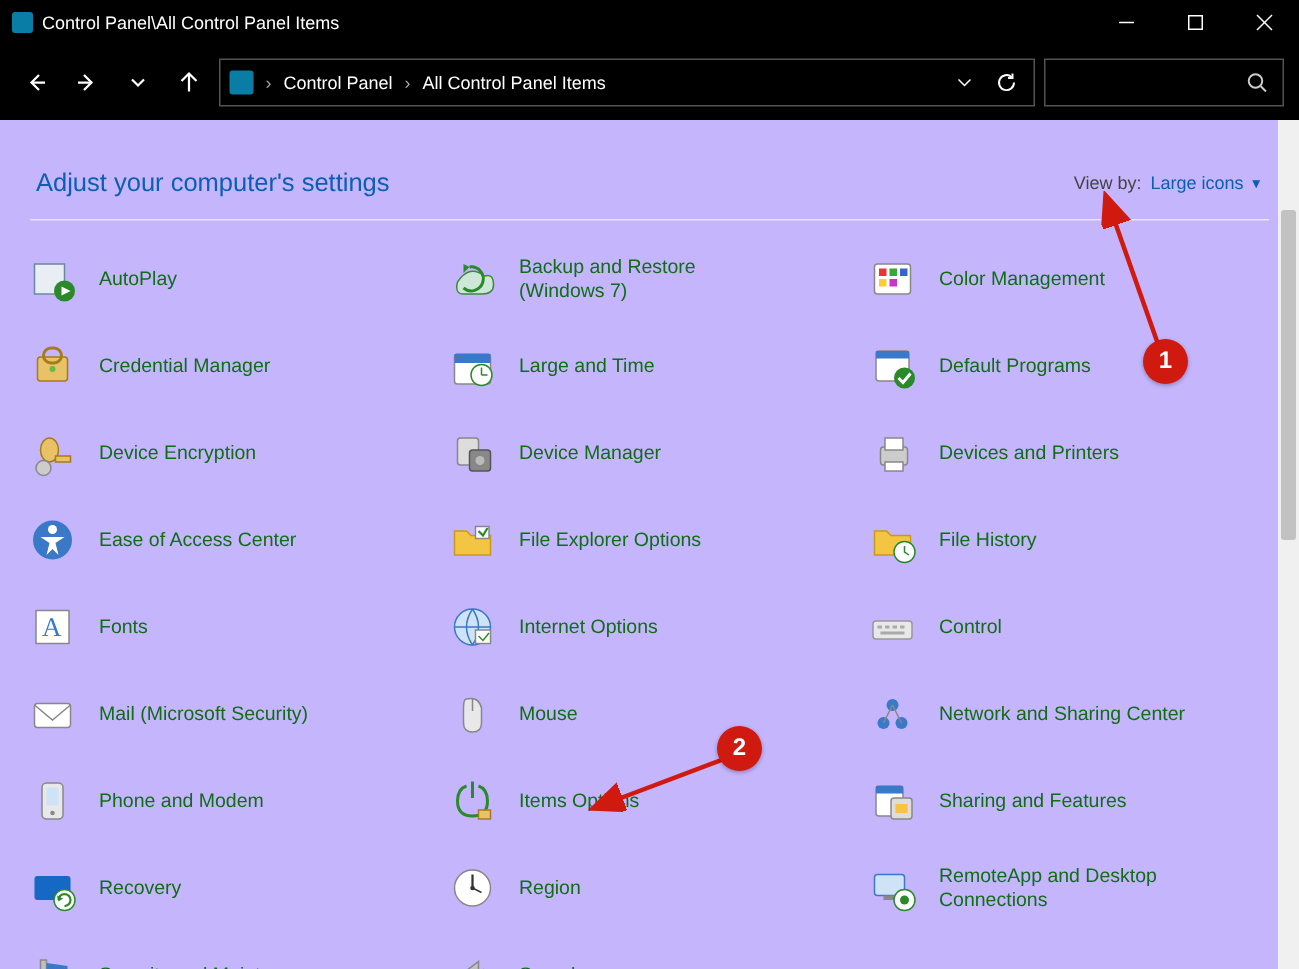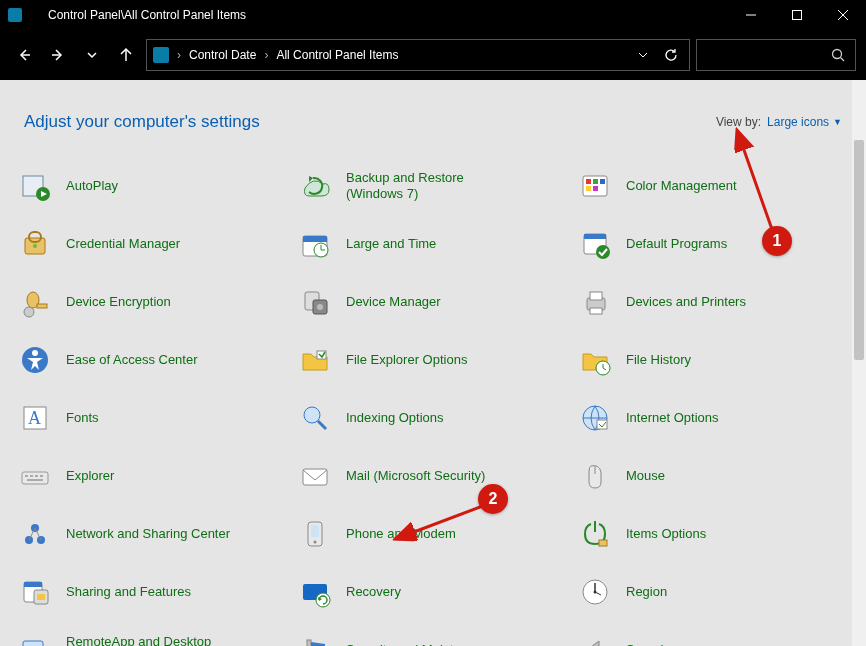--- a/index.html
+++ b/index.html
@@ -18,21 +18,21 @@
     height: 30px;
     display: flex;
     align-items: center;
     justify-content: space-between;
     padding: 0 0 0 8px;
   }
   .titlebar-left { display: flex; align-items: center; gap: 6px; }
   .app-icon {
     width: 14px; height: 14px; background: #0a7da6; border-radius: 2px;
   }
-  .titlebar-title { font-size: 12px; margin-left: 20px; }
+  .titlebar-title { font-size: 12px; }
   .win-controls { display: flex; }
   .win-btn {
     width: 46px; height: 30px; display: flex; align-items: center; justify-content: center;
     color: #fff;
   }
   .win-btn svg { stroke: #fff; fill: none; }
   .navbar {
     background: #000;
     height: 50px;
     display: flex;
@@ -60,21 +60,21 @@
   .addr-sep { color: #aaa; padding: 0 4px; }
   .addr-spacer { flex: 1; }
   .addr-dropdown, .addr-refresh {
     width: 24px; height: 24px; display: flex; align-items: center; justify-content: center;
   }
   .searchbox {
     width: 160px; height: 32px; border: 1px solid #535353;
     display: flex; align-items: center; justify-content: flex-end; padding: 0 10px;
   }
   .content {
-    background: #e5e5e5;
+    background: #c4b5fd;
     height: calc(646px - 80px);
     overflow: hidden;
     position: relative;
     padding: 4px 14px 0 14px;
   }
   .heading-row {
     display: flex; justify-content: space-between; align-items: center;
     padding: 28px 10px 14px 10px;
   }
   .heading {
@@ -182,21 +182,21 @@
   <div class="nav-arrow">
       <svg width="16" height="16" viewBox="0 0 16 16">
         <path d="M3 7 L8 2 L13 7" fill="none"></path>
         <line x1="8" y1="2" x2="8" y2="14"></line>
       </svg>
     </div>
 
   <div class="addressbar">
     <div class="addr-icon"></div>
     <span class="addr-sep">›</span>
-    <span>Control Date</span>
+    <span>Control Panel</span>
     <span class="addr-sep">›</span>
     <span>All Control Panel Items</span>
     <div class="addr-spacer"></div>
     <div class="addr-dropdown">
         <svg width="10" height="10" viewBox="0 0 10 10" stroke="#fff" fill="none">
           <path d="M1 3 L5 7 L9 3"></path>
         </svg>
       </div>
     <div class="addr-refresh">
         <svg width="14" height="14" viewBox="0 0 14 14" stroke="#fff" fill="none" stroke-width="1.3">
@@ -359,49 +359,40 @@
           <svg width="32" height="32" viewBox="0 0 32 32">
             <rect x="5" y="5" width="22" height="22" fill="#fff" stroke="#888"></rect>
             <text x="9" y="22" font-size="18" font-family="serif" fill="#3a78c8">A</text>
           </svg>
         </div>
         <div class="item-label">Fonts</div>
       </div>
       <div class="item">
         <div class="item-icon">
           <svg width="32" height="32" viewBox="0 0 32 32">
-            <circle cx="13" cy="13" r="8" fill="#cfe3f7" stroke="#3a78c8"></circle>
-            <line x1="19" y1="19" x2="27" y2="27" stroke="#3a78c8" stroke-width="3"></line>
-          </svg>
-        </div>
-        <div class="item-label">Indexing Options</div>
-      </div>
-      <div class="item">
-        <div class="item-icon">
-          <svg width="32" height="32" viewBox="0 0 32 32">
             <circle cx="16" cy="16" r="12" fill="#cfe3f7" stroke="#3a78c8"></circle>
             <path d="M4 16 L28 16 M16 4 Q24 16 16 28 M16 4 Q8 16 16 28" fill="none" stroke="#3a78c8"></path>
             <rect x="18" y="18" width="10" height="9" fill="#fff" stroke="#888"></rect>
             <path d="M20 22 L23 25 L27 20" stroke="#2a8a2a" fill="none"></path>
           </svg>
         </div>
         <div class="item-label">Internet Options</div>
       </div>
       <div class="item">
         <div class="item-icon">
           <svg width="32" height="32" viewBox="0 0 32 32">
             <rect x="3" y="12" width="26" height="12" rx="2" fill="#e8e8e8" stroke="#999"></rect>
             <rect x="6" y="15" width="3" height="2" fill="#aaa"></rect>
             <rect x="11" y="15" width="3" height="2" fill="#aaa"></rect>
             <rect x="16" y="15" width="3" height="2" fill="#aaa"></rect>
             <rect x="21" y="15" width="3" height="2" fill="#aaa"></rect>
             <rect x="8" y="19" width="16" height="2" fill="#aaa"></rect>
           </svg>
         </div>
-        <div class="item-label">Explorer</div>
+        <div class="item-label">Control</div>
       </div>
       <div class="item">
         <div class="item-icon">
           <svg width="32" height="32" viewBox="0 0 32 32">
             <rect x="4" y="9" width="24" height="16" rx="2" fill="#fff" stroke="#888"></rect>
             <path d="M4 10 L16 20 L28 10" fill="none" stroke="#888"></path>
           </svg>
         </div>
         <div class="item-label">Mail (Microsoft Security)</div>
       </div>

